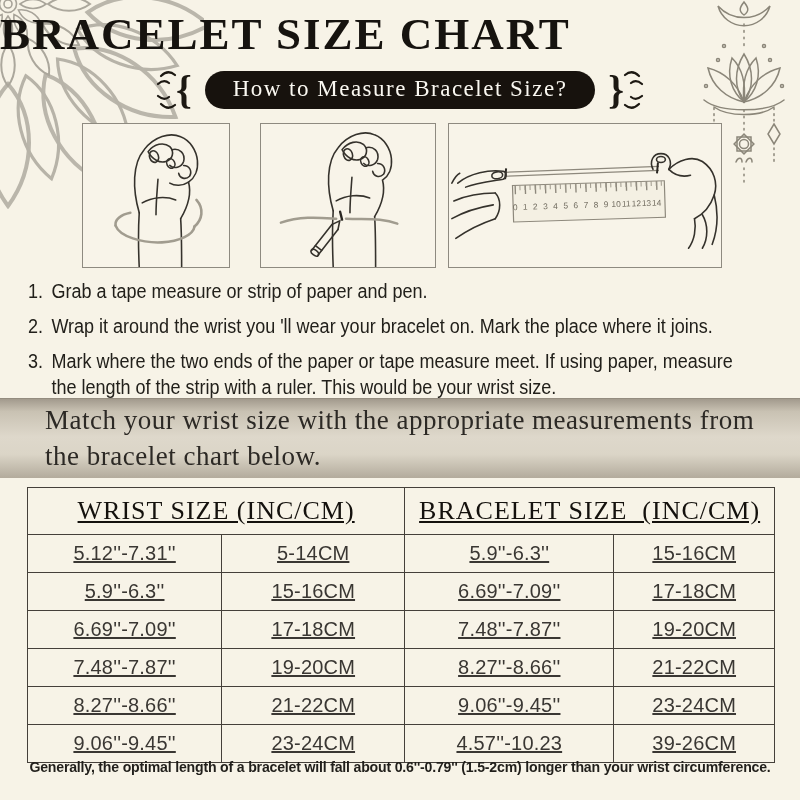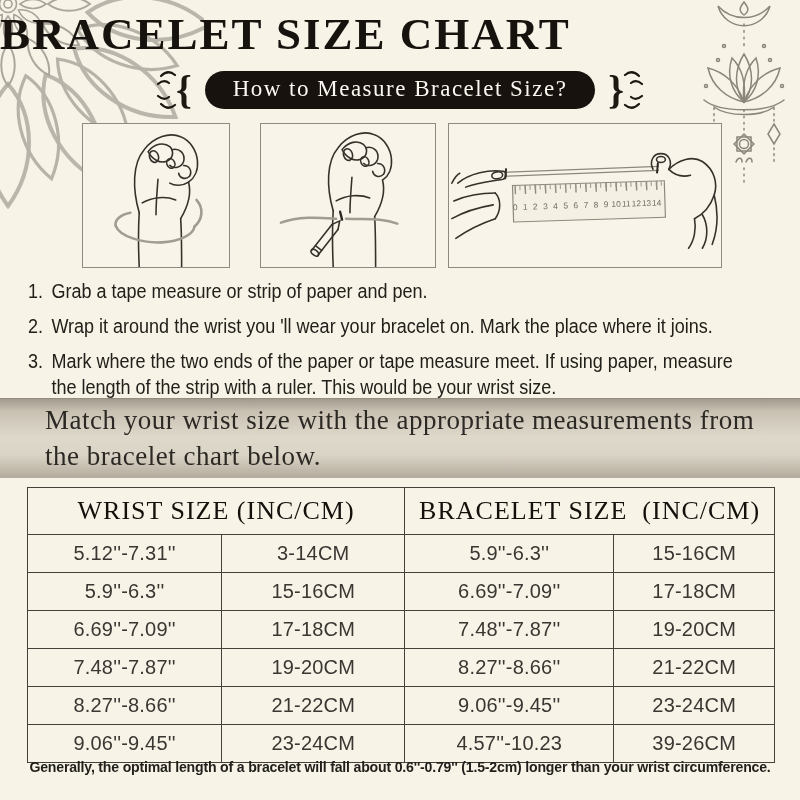--- a/index.html
+++ b/index.html
@@ -53,21 +53,21 @@
   .banner p{
     margin:13px;max-width:710px;text-align:left;
     font-family:"Liberation Serif",serif;font-size:27px;line-height:1.3;
     letter-spacing:0.5px;color:#2c2925;
   }
 
   .size-table{
     position:absolute;top:487px;left:27px;width:748px;
     border-collapse:collapse;table-layout:fixed;
   }
-  .size-table th,.size-table td{border:1.4px solid #45403a;text-align:center;padding:0;}
+  .size-table th,.size-table td{border:1.4px solid #45403a;text-align:center;padding:0;text-decoration:underline;}
   .size-table th{
     height:46px;font-family:"Liberation Serif",serif;font-weight:400;
     font-size:26px;letter-spacing:1px;color:#14110d;
   }
   .size-table td{
     height:37px;font-size:20px;color:#3a3733;letter-spacing:0.2px;
   }
 
   .footer{
     position:absolute;top:758px;left:0;width:100%;margin:0;text-align:center;
@@ -305,21 +305,21 @@
     </colgroup>
     <thead>
       <tr>
         <th colspan="2">WRIST SIZE (INC/CM)</th>
         <th colspan="2">BRACELET SIZE&nbsp; (INC/CM)</th>
       </tr>
     </thead>
     <tbody>
       <tr>
         <td>5.12''-7.31''</td>
-        <td>3-14CM</td>
+        <td>5-14CM</td>
         <td>5.9''-6.3''</td>
         <td>15-16CM</td>
       </tr>
       <tr>
         <td>5.9''-6.3''</td>
         <td>15-16CM</td>
         <td>6.69''-7.09''</td>
         <td>17-18CM</td>
       </tr>
       <tr>

